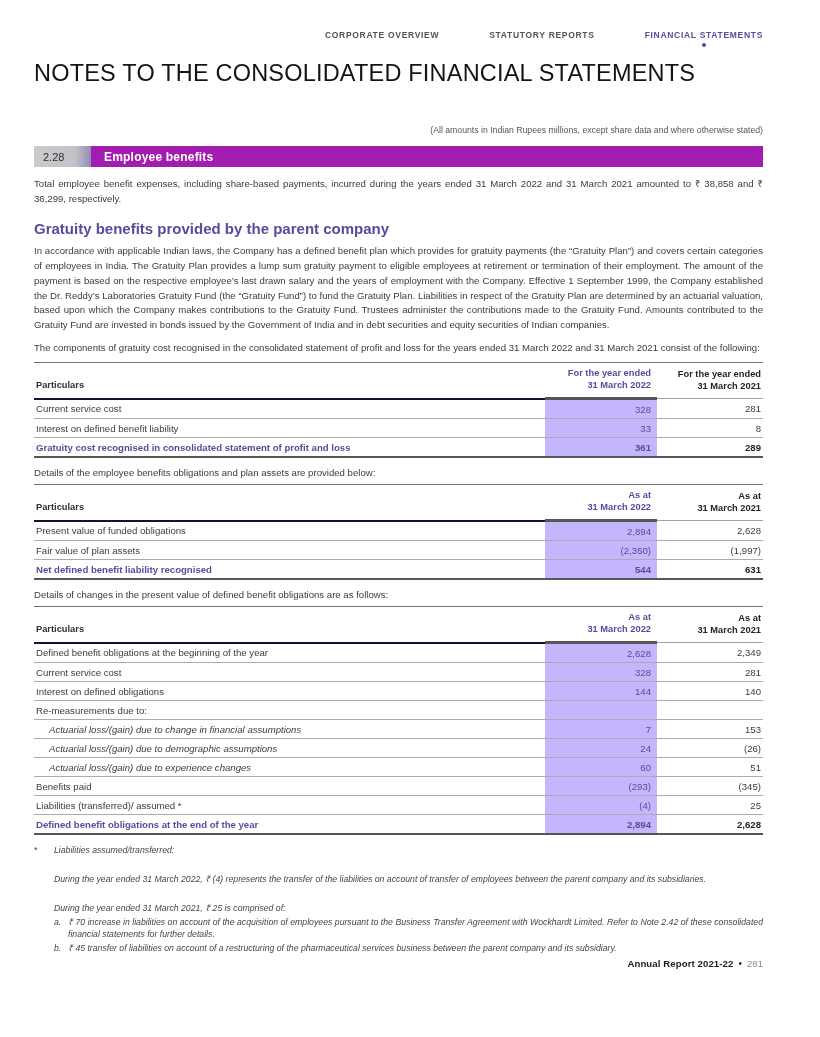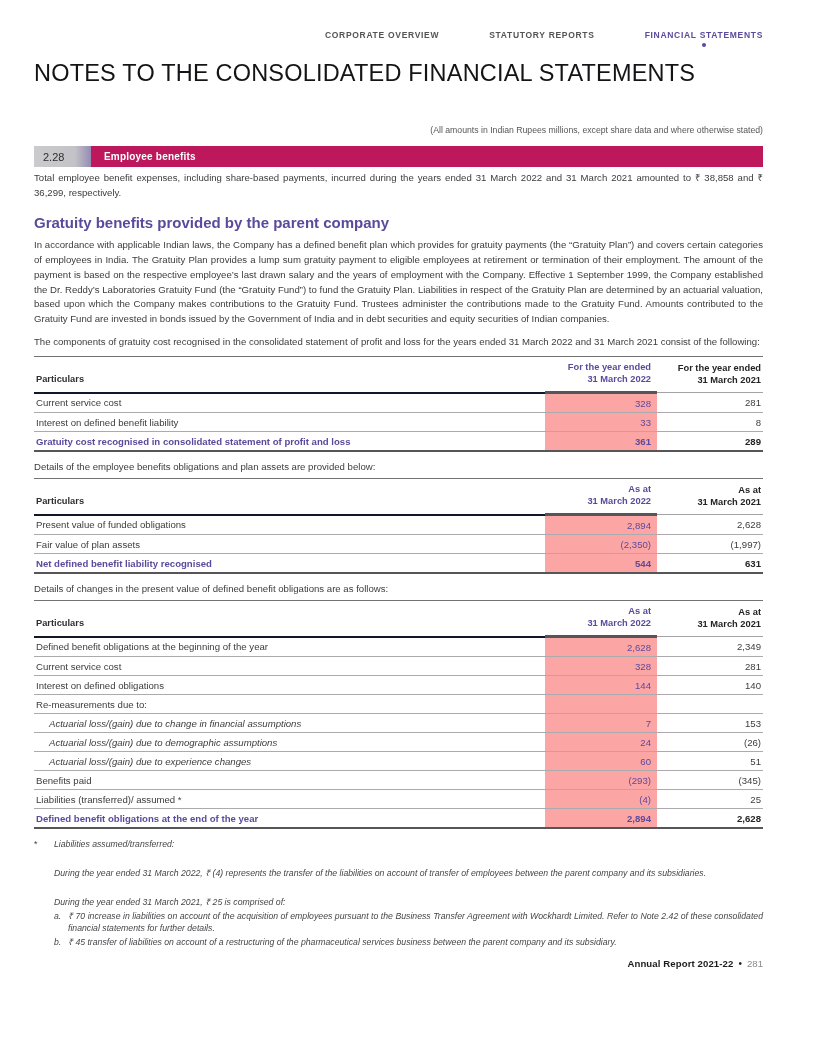--- a/index.html
+++ b/index.html
@@ -42,28 +42,28 @@
 
   
   .section-bar { display:flex; margin-top:11px; height:21px; }
   .section-num {
     width:57px; flex:0 0 57px;
     background:linear-gradient(90deg,#cbcbcd 0%, #c3c2c7 72%, #948cb4 100%);
     color:#2e2e30; font-size:11px;
     display:flex; align-items:center; padding-left:9px;
   }
   .section-title {
-    flex:1; background:#be185d; color:#ffffff;
-    font-weight:bold; font-size:10px;
+    flex:1; background:#a21caf; color:#ffffff;
+    font-weight:bold; font-size:12px;
     display:flex; align-items:center; padding-left:13px;
     letter-spacing:0.2px;
   }
 
   .para {
-    margin-top:4px; font-size:9.6px; line-height:14.9px;
+    margin-top:10px; font-size:9.6px; line-height:14.9px;
     text-align:justify; color:#3c3c3e;
   }
   .subheading {
     margin-top:13px; color:#5b4a9b; font-weight:bold; font-size:15px;
   }
 
   
   .tbl-intro { margin-top:8px; font-size:9.6px; color:#3c3c3e; }
   table {
     width:100%; border-collapse:collapse; margin-top:6px;
@@ -78,21 +78,21 @@
   th.col-2022 {
     width:112px; text-align:right; color:#5b4a9b;
     padding:5px 6px 6px 0; border-bottom:3px solid #565658;
   }
   th.col-2021 {
     width:106px; text-align:right; color:#242426;
     padding:5px 2px 6px 0; border-bottom:1px solid #a3a3a5;
   }
   td { border-bottom:1px solid #ababad; padding:3.5px 0 3.5px 2px; }
   td.v2022 {
-    background:#fca5a5; color:#5b4a9b; text-align:right; padding-right:6px;
+    background:#c4b5fd; color:#5b4a9b; text-align:right; padding-right:6px;
   }
   td.v2021 { text-align:right; padding-right:2px; }
   tr.row-total td { border-bottom:2px solid #565658; font-weight:bold; }
   tr.row-total td.rlabel { color:#5b4a9b; }
   tr.row-total td.v2021 { color:#242426; }
   tr.row-italic td.rlabel { font-style:italic; padding-left:15px; }
 
   
   .footnote {
     margin-top:9px; font-size:8.7px; font-style:italic;

